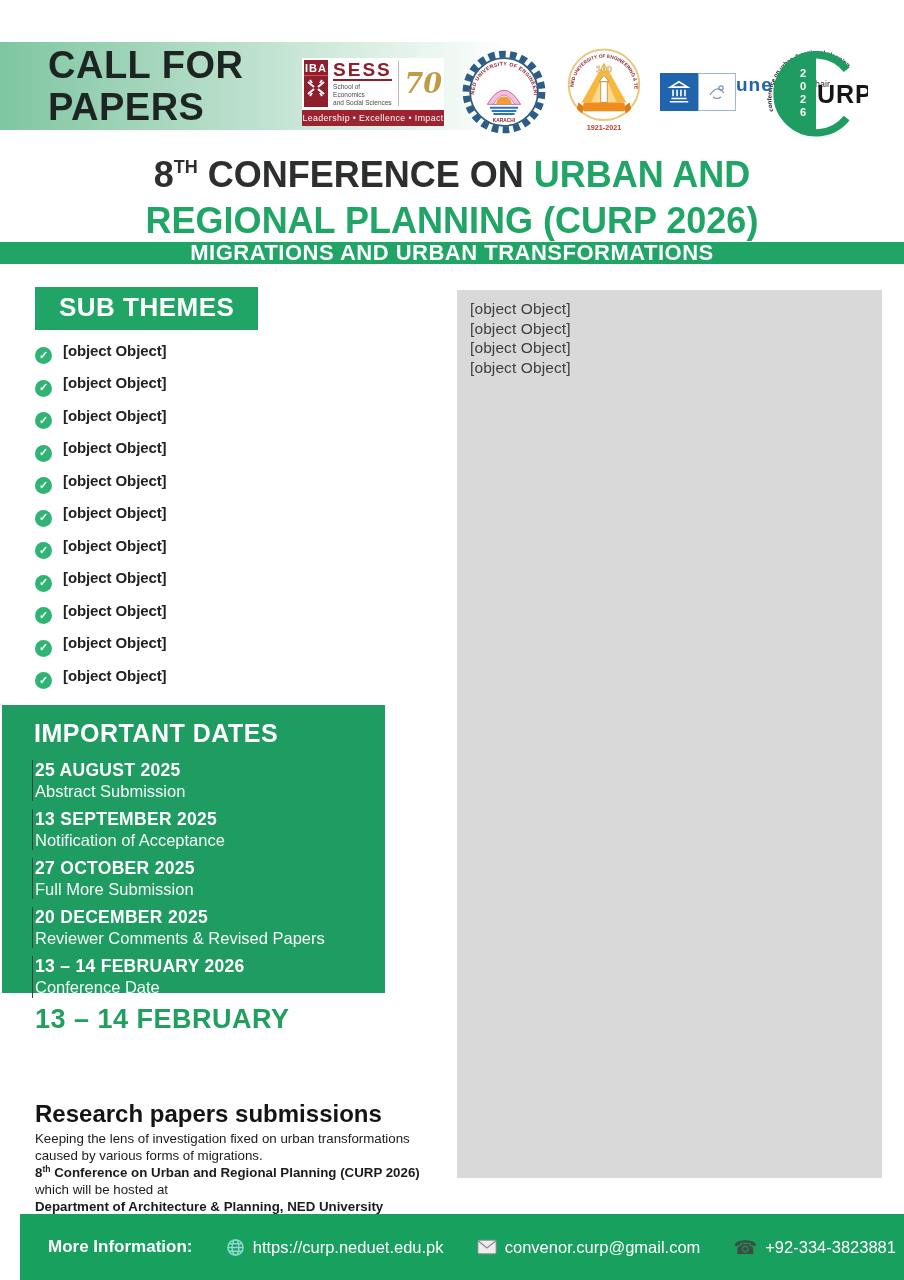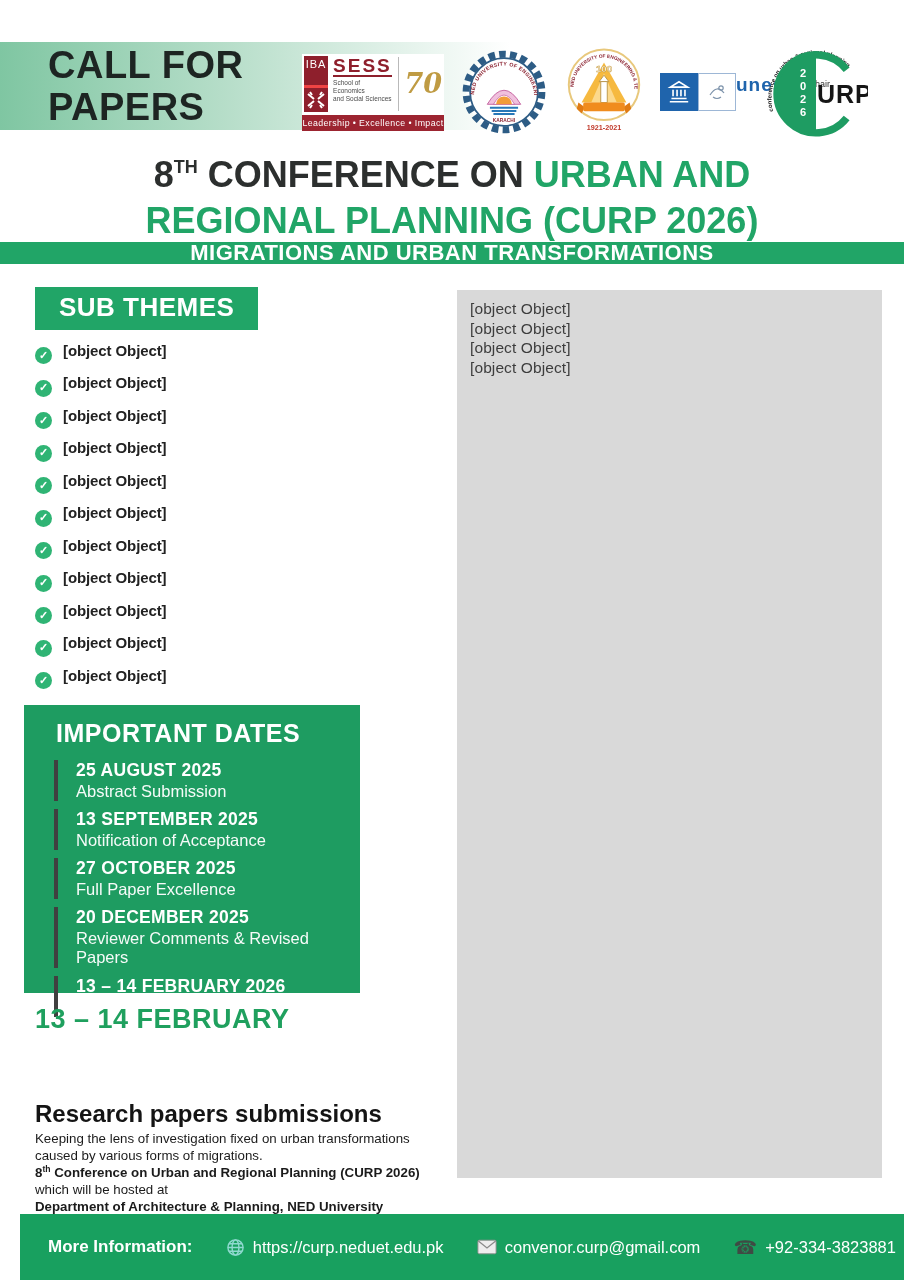--- a/index.html
+++ b/index.html
@@ -21,21 +21,21 @@
   .grad-band{position:absolute;left:0;top:42px;width:580px;height:88px;
     background:linear-gradient(90deg,#7fc6a2 0%,#b5ddc8 38%,#ffffff 88%);}
   .cfp{position:absolute;left:48px;top:45px;font-size:38px;font-weight:800;color:#1d2522;
     line-height:1.1;letter-spacing:.5px;}
   .logos{position:absolute;left:302px;top:44px;height:96px;display:flex;align-items:center;gap:16px;}
 
   
   .iba-logo{width:142px;background:#fff;}
   .iba-row{display:flex;align-items:stretch;gap:5px;padding:2px 2px 3px 2px;}
   .iba-square{width:38px;background:var(--maroon);display:flex;flex-direction:column;align-items:center;justify-content:flex-start;padding-top:2px;}
-  .iba-square .iba-txt{color:#fff;font-size:11px;font-weight:400;letter-spacing:1px;border-bottom:3px solid #ef4444;width:100%;text-align:center;padding-bottom:15px;}
+  .iba-square .iba-txt{color:#fff;font-size:11px;font-weight:700;letter-spacing:1px;border-bottom:1px solid #ef4444;width:100%;text-align:center;padding-bottom:1px;}
   .iba-mid{flex:1;display:flex;flex-direction:column;justify-content:flex-start;}
   .sess{color:var(--maroon);font-size:19px;font-weight:800;letter-spacing:2px;line-height:1;border-bottom:2px solid var(--maroon);display:inline-block;}
   .school{font-size:6.5px;color:#4a4a4a;line-height:1.25;margin-top:2px;}
   .iba-div{width:1px;background:#b9b9b9;margin:1px 1px;}
   .iba-70{font-family:"DejaVu Serif",serif;font-style:italic;font-weight:700;font-size:27px;color:#bf9b43;line-height:1;display:flex;align-items:center;}
   .iba-tag{background:#9c2430;color:#fff;font-size:8.8px;text-align:center;padding:3px 0;letter-spacing:.4px;}
 
   .unesco-logo{display:flex;align-items:flex-start;width:88px;}
   .unesco-squares{display:flex;}
   .unesco-blue{width:38px;height:38px;background:var(--unesco-blue);display:flex;align-items:center;justify-content:center;}
@@ -53,24 +53,24 @@
 
   
   .subthemes-head{position:absolute;left:35px;top:287px;background:var(--accent-green);color:#fff;
     font-size:26px;font-weight:800;padding:5px 24px 7px;letter-spacing:.5px;}
   .themes{position:absolute;left:35px;top:340px;width:420px;list-style:none;}
   .theme-item{font-size:15px;font-weight:700;color:#222;margin-bottom:8px;line-height:1.45;letter-spacing:-.1px;}
   .check{display:inline-flex;width:17px;height:17px;border-radius:50%;background:var(--check-green);
     color:#fff;font-size:11px;align-items:center;justify-content:center;margin-right:11px;
     vertical-align:-3px;font-weight:700;}
 
-  .dates-box{position:absolute;left:24px;top:705px;width:336px;height:288px;background:var(--dates-green);
+  .dates-box{position:absolute;left:2px;top:705px;width:383px;height:288px;background:var(--dates-green);
     color:#fff;padding:14px 18px 0 30px;}
   .dates-head{font-size:25px;font-weight:800;letter-spacing:.5px;margin:0 0 12px 2px;}
-  .date-entry{border-left:4px solid #404040;padding-left:18px;margin-bottom:8px;}
+  .date-entry{border-left:1px solid #404040;padding-left:2px;margin-bottom:8px;}
   .date-title{font-size:17.5px;font-weight:700;letter-spacing:.3px;line-height:1.18;}
   .date-label{font-size:16.5px;font-weight:400;opacity:.96;line-height:1.18;margin-top:1px;}
 
   .event-date{position:absolute;left:35px;top:1004px;color:#1fa05e;font-weight:800;font-size:27px;letter-spacing:.5px;}
   .event-year{position:absolute;left:32px;top:1026px;color:#1fa05e;font-weight:800;font-size:92px;
     letter-spacing:3px;line-height:1;}
   .event-head{position:absolute;left:35px;top:1100px;font-size:24px;font-weight:800;color:#141414;}
   .event-desc{position:absolute;left:35px;top:1131px;width:412px;font-size:13.3px;line-height:1.25;color:#1b1b1b;}
   .event-desc .bold{font-weight:700;}
   .event-desc sup{font-size:.65em;}
@@ -241,21 +241,21 @@
           <div class="date-label">Abstract Submission</div>
         </div>
 
         <div class="date-entry">
           <div class="date-title">13 SEPTEMBER 2025</div>
           <div class="date-label">Notification of Acceptance</div>
         </div>
 
         <div class="date-entry">
           <div class="date-title">27 OCTOBER 2025</div>
-          <div class="date-label">Full Paper Excellence</div>
+          <div class="date-label">Full More Submission</div>
         </div>
 
         <div class="date-entry">
           <div class="date-title">20 DECEMBER 2025</div>
           <div class="date-label">Reviewer Comments &amp; Revised Papers</div>
         </div>
 
         <div class="date-entry">
           <div class="date-title">13 – 14 FEBRUARY 2026</div>
           <div class="date-label">Conference Date</div>

